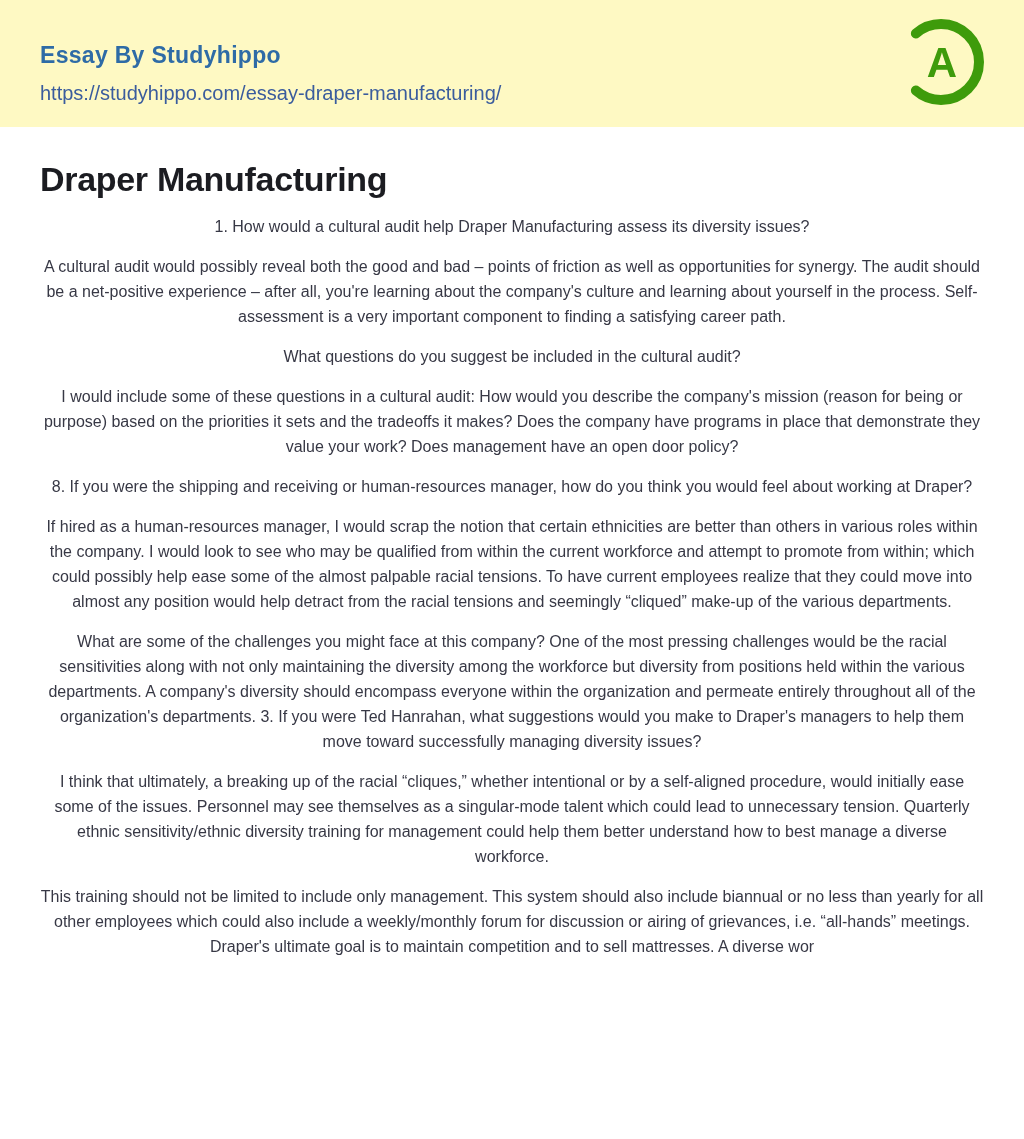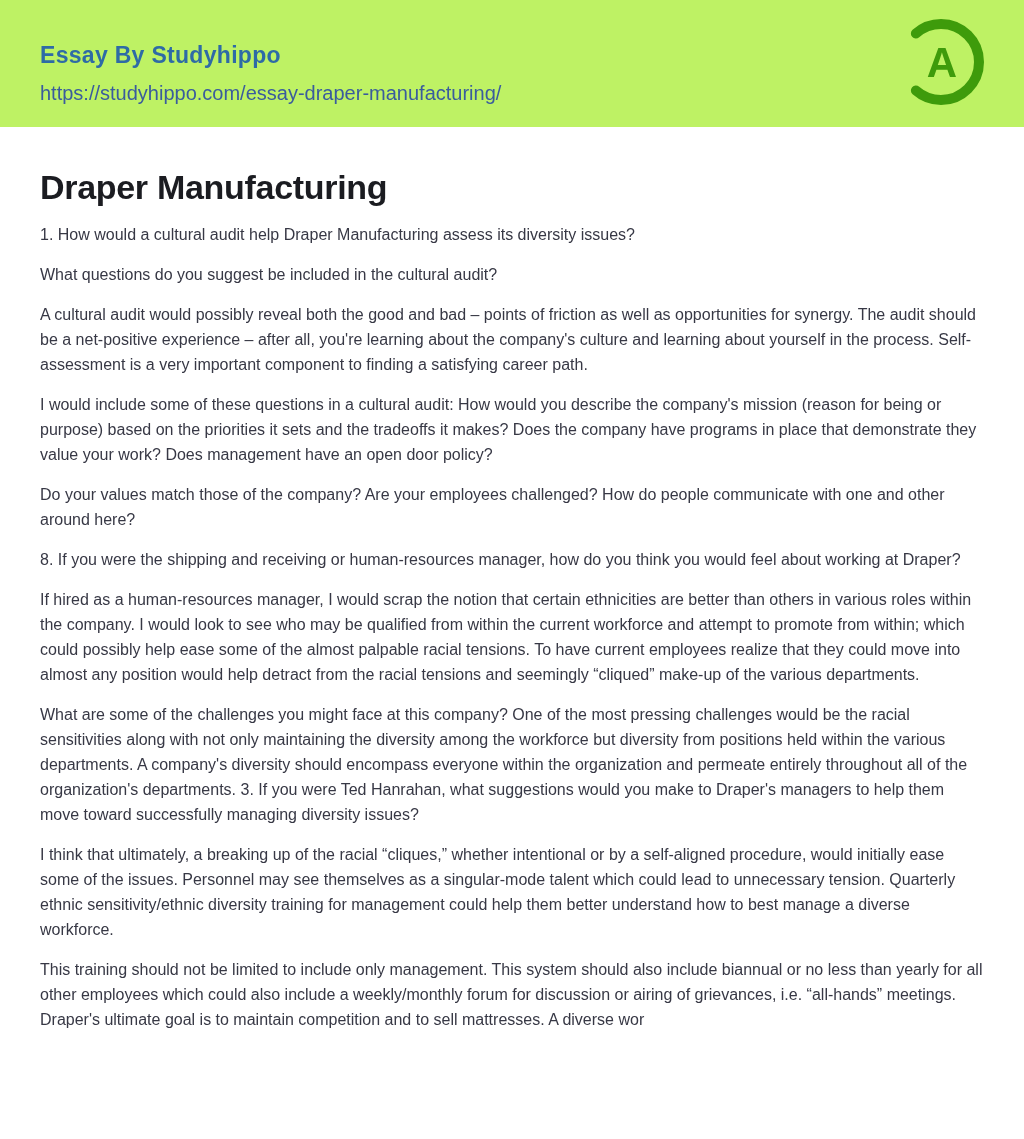--- a/index.html
+++ b/index.html
@@ -6,21 +6,21 @@
   html, body {
     margin: 0; padding: 0;
     width: 1024px; height: 1139px;
     background: #ffffff;
     font-family: "Liberation Sans", sans-serif;
     overflow: hidden;
   }
   .header {
     position: relative;
     height: 127px;
-    background: #bef264;
+    background: #fef9c3;
     padding: 42px 40px 0 40px;
   }
   .header-title {
     margin: 0;
     font-size: 23px;
     font-weight: 700;
     letter-spacing: 0.3px;
     color: #2e6ba6;
   }
   .header-url {
@@ -34,33 +34,34 @@
     position: absolute;
     top: 16px;
     right: 37px;
     width: 92px;
     height: 92px;
   }
   .main {
     padding: 0 40px;
   }
   .article-title {
-    margin: 40px 0 6px 0;
+    margin: 32px 0 6px 0;
     font-size: 34px;
     line-height: 40px;
     font-weight: 800;
     letter-spacing: -0.3px;
     color: #1b1c21;
   }
   .paragraphs p {
     margin: 15px 0 0 0;
     font-size: 16px;
     line-height: 25px;
     color: #373845;
     max-width: 946px;
+    text-align: center;
   }
 </style>
 </head>
 <body>
 
 <div class="page">
 
   <header class="header">
     <h2 class="header-title">Essay By Studyhippo</h2>
     <a class="header-url">https://studyhippo.com/essay-draper-manufacturing/</a>
@@ -71,24 +72,23 @@
         <text x="47" y="61" text-anchor="middle" font-family="Liberation Sans, sans-serif" font-size="42" font-weight="bold" fill="#3e9b0b">A</text>
       </svg>
     </div>
   </header>
 
   <main class="main">
     <h1 class="article-title">Draper Manufacturing</h1>
 
     <div class="paragraphs">
         <p>1. How would a cultural audit help Draper Manufacturing assess its diversity issues?</p>
+        <p>A cultural audit would possibly reveal both the good and bad – points of friction as well as opportunities for synergy. The audit should be a net-positive experience – after all, you're learning about the company's culture and learning about yourself in the process. Self-assessment is a very important component to finding a satisfying career path.</p>
         <p>What questions do you suggest be included in the cultural audit?</p>
-        <p>A cultural audit would possibly reveal both the good and bad – points of friction as well as opportunities for synergy. The audit should be a net-positive experience – after all, you're learning about the company's culture and learning about yourself in the process. Self-assessment is a very important component to finding a satisfying career path.</p>
         <p>I would include some of these questions in a cultural audit: How would you describe the company's mission (reason for being or purpose) based on the priorities it sets and the tradeoffs it makes? Does the company have programs in place that demonstrate they value your work? Does management have an open door policy?</p>
-        <p>Do your values match those of the company? Are your employees challenged? How do people communicate with one and other around here?</p>
         <p>8. If you were the shipping and receiving or human-resources manager, how do you think you would feel about working at Draper?</p>
         <p>If hired as a human-resources manager, I would scrap the notion that certain ethnicities are better than others in various roles within the company. I would look to see who may be qualified from within the current workforce and attempt to promote from within; which could possibly help ease some of the almost palpable racial tensions. To have current employees realize that they could move into almost any position would help detract from the racial tensions and seemingly “cliqued” make-up of the various departments.</p>
         <p>What are some of the challenges you might face at this company? One of the most pressing challenges would be the racial sensitivities along with not only maintaining the diversity among the workforce but diversity from positions held within the various departments. A company's diversity should encompass everyone within the organization and permeate entirely throughout all of the organization's departments. 3. If you were Ted Hanrahan, what suggestions would you make to Draper's managers to help them move toward successfully managing diversity issues?</p>
         <p>I think that ultimately, a breaking up of the racial “cliques,” whether intentional or by a self-aligned procedure, would initially ease some of the issues. Personnel may see themselves as a singular-mode talent which could lead to unnecessary tension. Quarterly ethnic sensitivity/ethnic diversity training for management could help them better understand how to best manage a diverse workforce.</p>
         <p>This training should not be limited to include only management. This system should also include biannual or no less than yearly for all other employees which could also include a weekly/monthly forum for discussion or airing of grievances, i.e. “all-hands” meetings. Draper's ultimate goal is to maintain competition and to sell mattresses. A diverse wor</p>
       </div>
   </main>
 
 </div>
 

